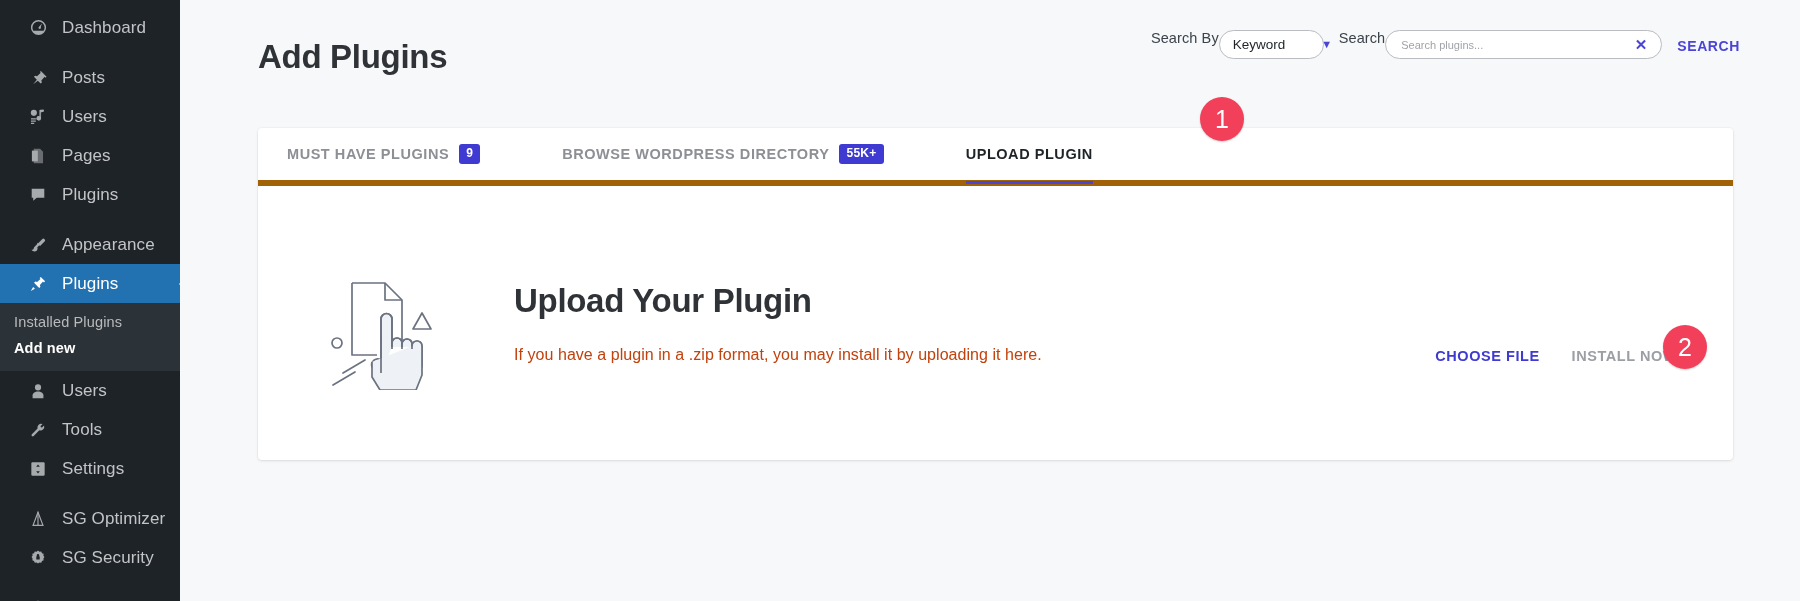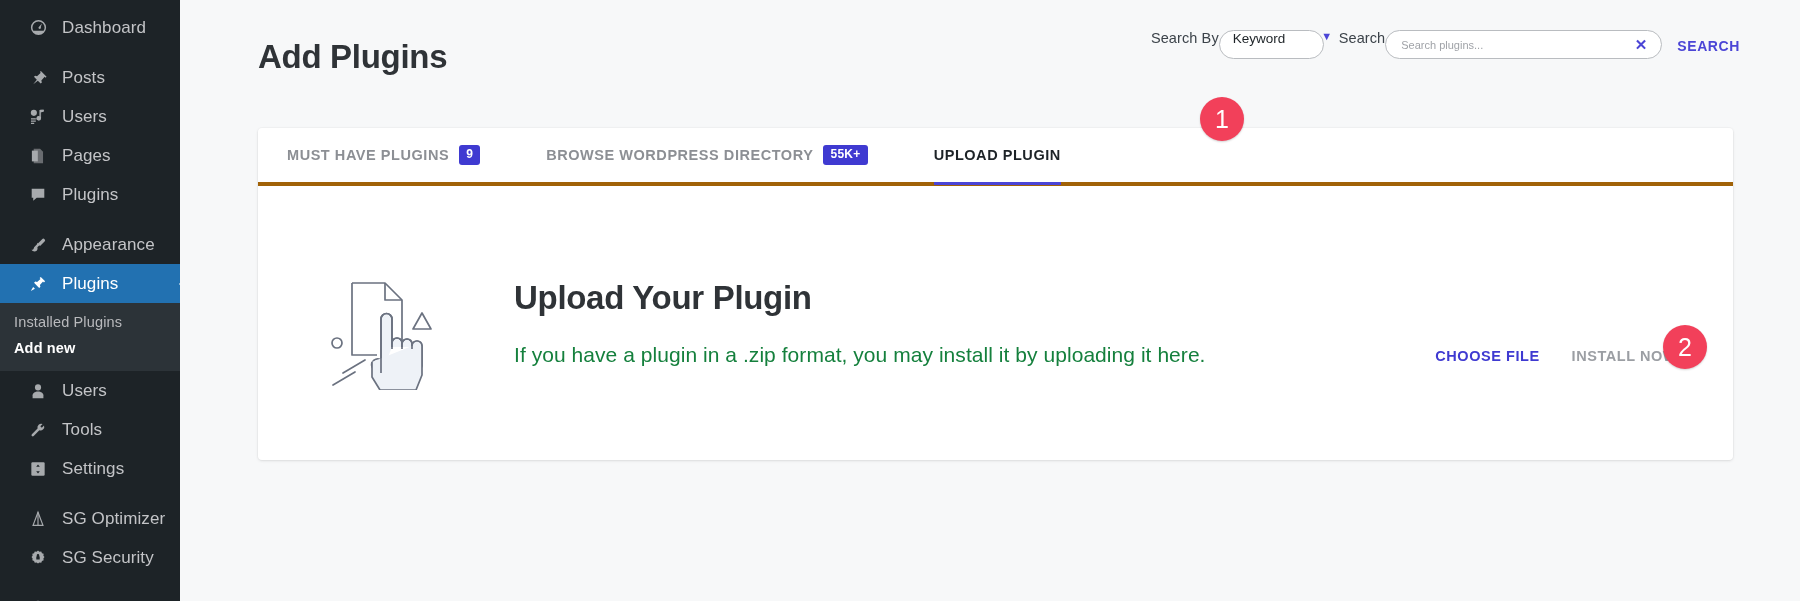--- a/index.html
+++ b/index.html
@@ -67,21 +67,21 @@
     display: flex; align-items: flex-end; gap: 15px;
   }
   .field-group { display: flex; flex-direction: row; }
   .field-label {
     font-size: 14.5px; color: #3c434a; margin-bottom: 8px;
     letter-spacing: .1px;
   }
   .select-pill {
     width: 105px; height: 29px; border: 1px solid #b9bcc0;
     border-radius: 16px; background: #fff;
-    display: flex; align-items: flex-start; justify-content: space-between;
+    display: flex; align-items: center; justify-content: space-between;
     padding: 0 10px 0 13px; font-size: 13.5px; color: #1d2327;
     cursor: pointer;
     gap: 36px;
   }
   .chev { color: #4b45d6; font-size: 11px; line-height: 1; }
   .search-pill {
     width: 277px; height: 29px; border: 1px solid #b9bcc0;
     border-radius: 16px; background: #fff;
     display: flex; align-items: center; justify-content: space-between;
     padding: 0 14px 0 15px; cursor: text;
@@ -105,22 +105,22 @@
 
   
   .card {
     position: absolute; left: 78px; top: 128px;
     width: 1475px; height: 332px;
     background: #fff; border-radius: 4px;
     box-shadow: 0 1px 3px rgba(0,0,0,.10), 0 0 0 1px rgba(0,0,0,.02);
   }
   .tabs {
     height: 58px; display: flex; align-items: center;
-    border-bottom: 4px solid #a16207;
-    padding-left: 29px; gap: 0;
+    border-bottom: 6px solid #a16207;
+    padding-left: 29px; gap: 16px;
   }
   .tab {
     display: flex; align-items: center; gap: 10px;
     height: 58px; cursor: pointer; position: relative;
     font-size: 14.5px; font-weight: bold; letter-spacing: .55px;
     color: #8c8f94; margin-right: 66px;
   }
   .tab.active { color: #1d2327; }
   .tab.active::after {
     content: ""; position: absolute; left: 0; right: 0; bottom: -1px;
@@ -132,21 +132,21 @@
     padding: 3px 7px; line-height: 1.15;
   }
 
   .card-body { display: flex; align-items: center; height: 273px; padding: 0 0 0 36px; }
   .illustration { flex: 0 0 200px; display: flex; justify-content: center; }
   .body-text { flex: 1; padding-left: 20px; }
   .upload-h2 {
     font-size: 33px; font-weight: bold; color: #2f3337;
     letter-spacing: -.3px; margin-bottom: 26px;
   }
-  .upload-p { font-size: 21px; color: #15803d; letter-spacing: .05px; }
+  .upload-p { font-size: 16px; color: #c2410c; letter-spacing: .05px; }
 
   .actions {
     display: flex; align-items: center; gap: 32px;
     padding-right: 56px; position: relative; top: 33px;
   }
   .choose-file {
     background: none; border: 0; cursor: pointer;
     color: #3f3ad1; font-size: 14.5px; font-weight: bold;
     letter-spacing: .55px; font-family: "Liberation Sans", sans-serif;
   }

